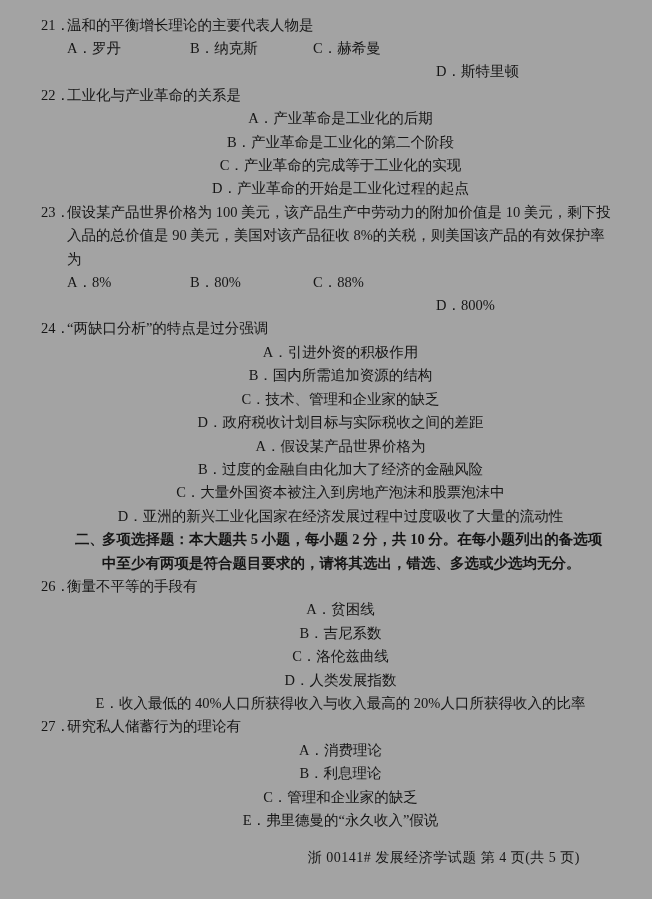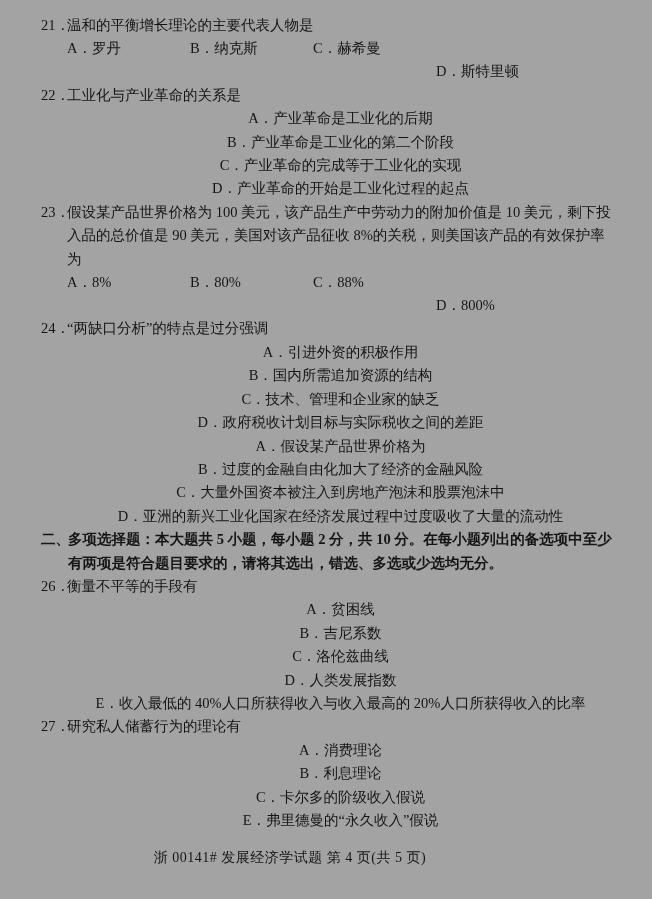--- a/index.html
+++ b/index.html
@@ -52,38 +52,39 @@
   .options.inline .option:last-child {
     flex: 1 1 auto;
     width: auto;
     margin-top: 23px;
   }
   .opt-label { }
   .section-header {
     font-weight: bold;
     padding-left: 27px;
     text-indent: -27px;
+    margin-left: 34px;
   }
   .sec-label {
     display: inline-block;
     width: 27px;
     text-indent: 0;
   }
   .seg.emph {
     -webkit-text-emphasis: filled dot;
     -webkit-text-emphasis-position: under right;
     text-emphasis: filled dot;
     text-emphasis-position: under right;
   }
   .footer {
     position: absolute;
     top: 846px;
     left: 0;
     width: 580px;
-    text-align: center;
+    text-align: right;
     font-size: 14px;
     letter-spacing: 0.5px;
   }
 </style>
 </head>
 <body>
 
 <div class="page">
   <div class="content">
       <div class="question">
@@ -139,19 +140,19 @@
           <div class="option"><span class="opt-label">C．</span><span class="opt-text">洛伦兹曲线</span></div>
           <div class="option"><span class="opt-label">D．</span><span class="opt-text">人类发展指数</span></div>
           <div class="option"><span class="opt-label">E．</span><span class="opt-text">收入最低的 40%人口所获得收入与收入最高的 20%人口所获得收入的比率</span></div>
         </div>
       </div>
       <div class="question">
         <div class="q-line"><span class="q-num">27．</span><span class="q-stem"><span class="seg">研究私人储蓄行为的理论有</span></span></div>
         <div class="options stacked">
           <div class="option"><span class="opt-label">A．</span><span class="opt-text">消费理论</span></div>
           <div class="option"><span class="opt-label">B．</span><span class="opt-text">利息理论</span></div>
-          <div class="option"><span class="opt-label">C．</span><span class="opt-text">卡尔多的阶级收入假说</span></div>
+          <div class="option"><span class="opt-label">C．</span><span class="opt-text">管理和企业家的缺乏</span></div>
           <div class="option"><span class="opt-label">E．</span><span class="opt-text">弗里德曼的“永久收入”假说</span></div>
         </div>
       </div>
     </div>
   <div class="footer">浙 00141# 发展经济学试题 第 4 页(共 5 页)</div>
 </div>
 
 </body></html>

